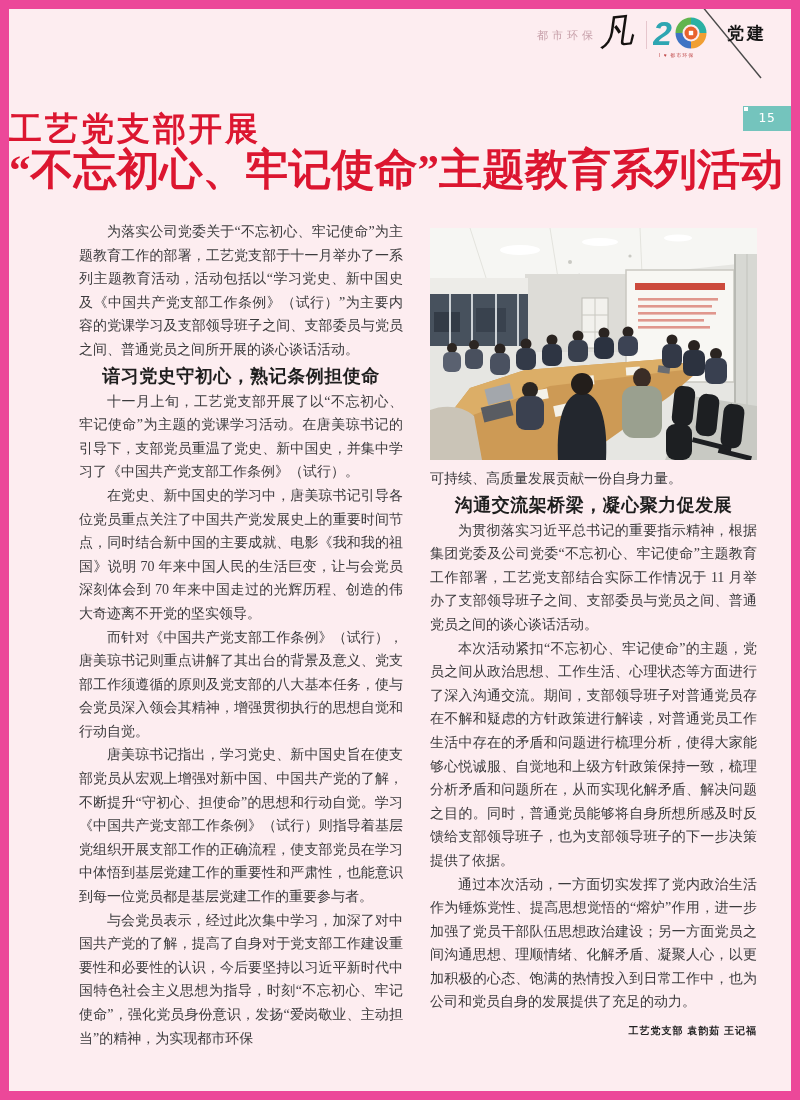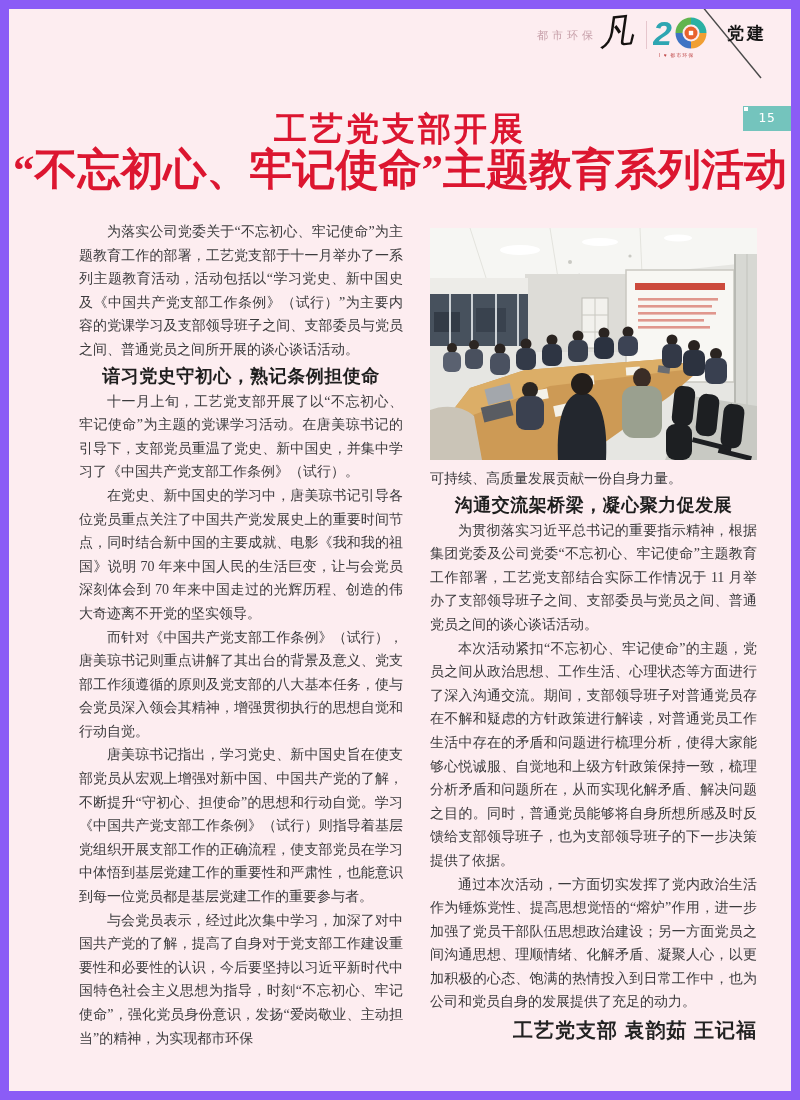--- a/index.html
+++ b/index.html
@@ -1,48 +1,48 @@
 <!DOCTYPE html>
 <html><head>
 <meta charset="utf-8">
 <style>
   html,body{margin:0;padding:0;}
   body{width:800px;height:1100px;background:#f3d3da;font-family:"Liberation Serif","DejaVu Serif",serif;}
   .page{position:relative;width:800px;height:1100px;box-sizing:border-box;
-        background:#fdedf0;border:9px solid #8b5cf6;overflow:hidden;}
+        background:#fdedf0;border:9px solid #ec4899;overflow:hidden;}
   
   .brand{position:absolute;left:528px;top:19px;font-size:11px;color:#c7a0aa;letter-spacing:4px;
          font-family:"Liberation Sans",sans-serif;}
   .brand-mark{position:absolute;left:589px;top:0px;font-size:35px;color:#151210;
          font-family:"DejaVu Serif",serif;font-style:italic;transform:rotate(-6deg);}
   .hdr-divider{position:absolute;left:637px;top:12px;width:1px;height:28px;background:#e6c6cd;}
   .logo20{position:absolute;left:644px;top:5px;}
   .logo-tagline{position:absolute;left:650px;top:43px;font-size:5px;color:#c04a4a;
          font-family:"Liberation Sans",sans-serif;letter-spacing:1px;}
   .section-label{position:absolute;left:718px;top:13px;font-size:17px;font-weight:bold;color:#141414;
          letter-spacing:3px;font-family:Liberation Sans, sans-serif;}
   .hdr-line{position:absolute;left:672px;top:-9px;}
   .page-tab{position:absolute;right:0px;top:60px;width:48px;height:25px;background:#74c4bd;margin-top:37px;}
   .page-tab .dot{position:absolute;left:1px;top:1px;width:4px;height:4px;background:#ffffff;}
   .page-tab .num{position:absolute;left:0;right:0;top:4px;text-align:center;color:#fff;
          font-size:13px;font-family:"DejaVu Sans Mono",monospace;letter-spacing:1px;}
   
-  .title{position:absolute;left:0;right:0;top:100px;text-align:center;color:#dc1630;font-weight:bold;}
+  .title{position:absolute;left:0;right:0;top:100px;text-align:left;color:#dc1630;font-weight:bold;}
   .title .l1{font-size:33px;letter-spacing:3px;line-height:40px;}
   .title .l2{font-size:43px;letter-spacing:0px;line-height:42px;}
   
   .col{position:absolute;font-size:14px;line-height:23.6px;color:#3b3b3d;text-align:justify;}
   .col-left{left:70px;top:211px;width:324px;}
   .col-right{left:401px;top:219px;width:327px;margin-left:20px;}
   .col p{margin:0;text-indent:2em;}
   .col p.cont{text-indent:0;}
   .subhead{font-family:"Liberation Sans","DejaVu Sans",sans-serif;font-size:18px;font-weight:bold;
          color:#1e1e1e;text-align:center;margin:2px 0;line-height:24px;letter-spacing:0.5px;}
   .photo{display:block;width:327px;height:232px;margin:0 0 7px 0;}
-  .byline{font-family:"Liberation Sans","DejaVu Sans",sans-serif;font-weight:bold;font-size:20px;
+  .byline{font-family:"Liberation Sans","DejaVu Sans",sans-serif;font-weight:bold;font-size:10px;
          color:#222;text-align:right;margin-top:5px;letter-spacing:1px;}
 </style>
 </head>
 <body>
 
 <div class="page">
 
   <span class="brand">都市环保</span>
   <span class="brand-mark">凡</span>
   <span class="hdr-divider"></span>

